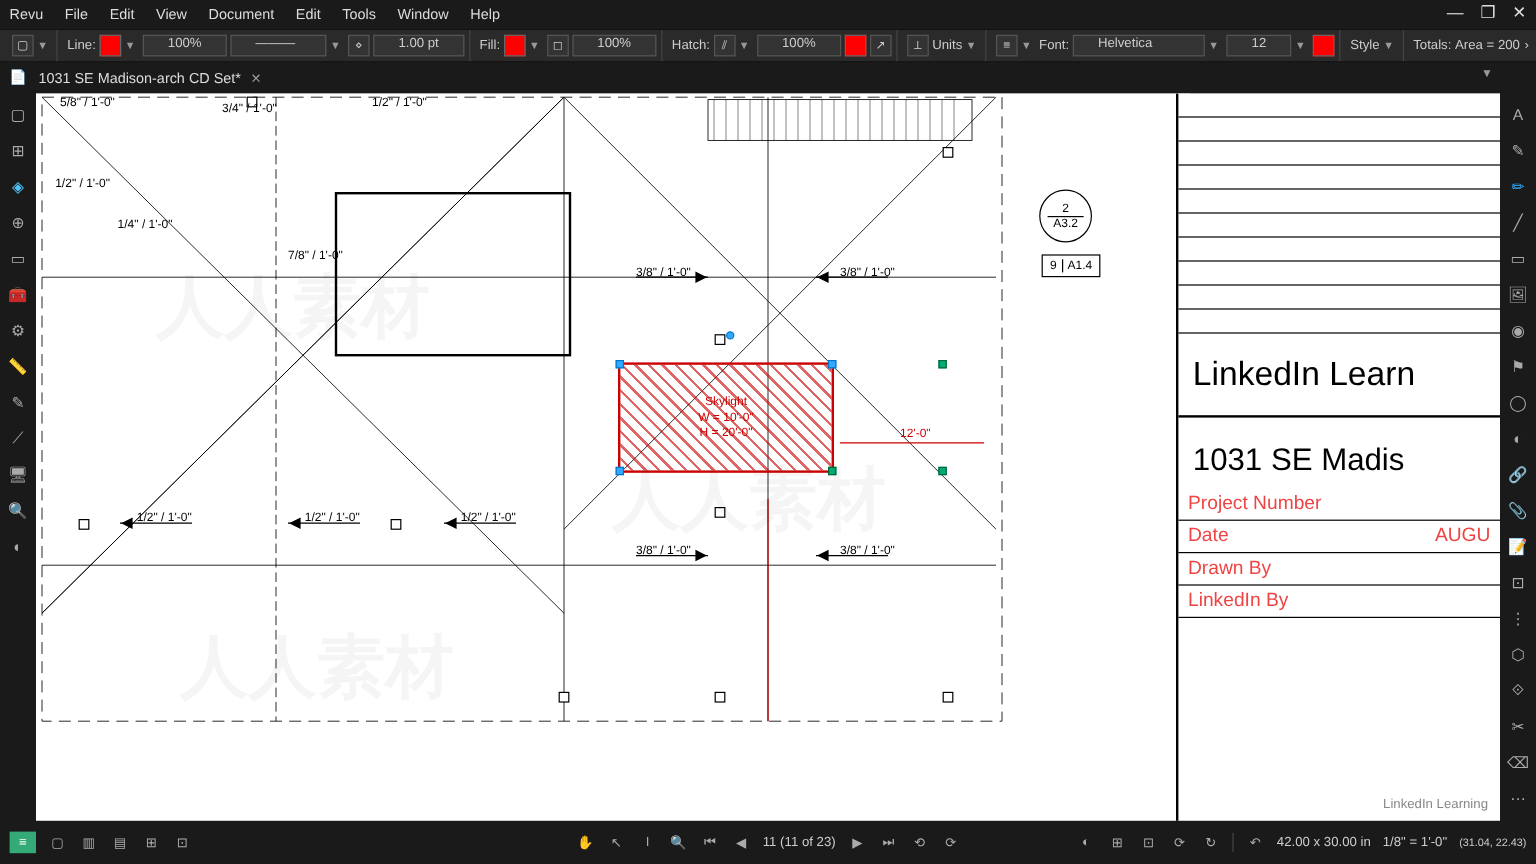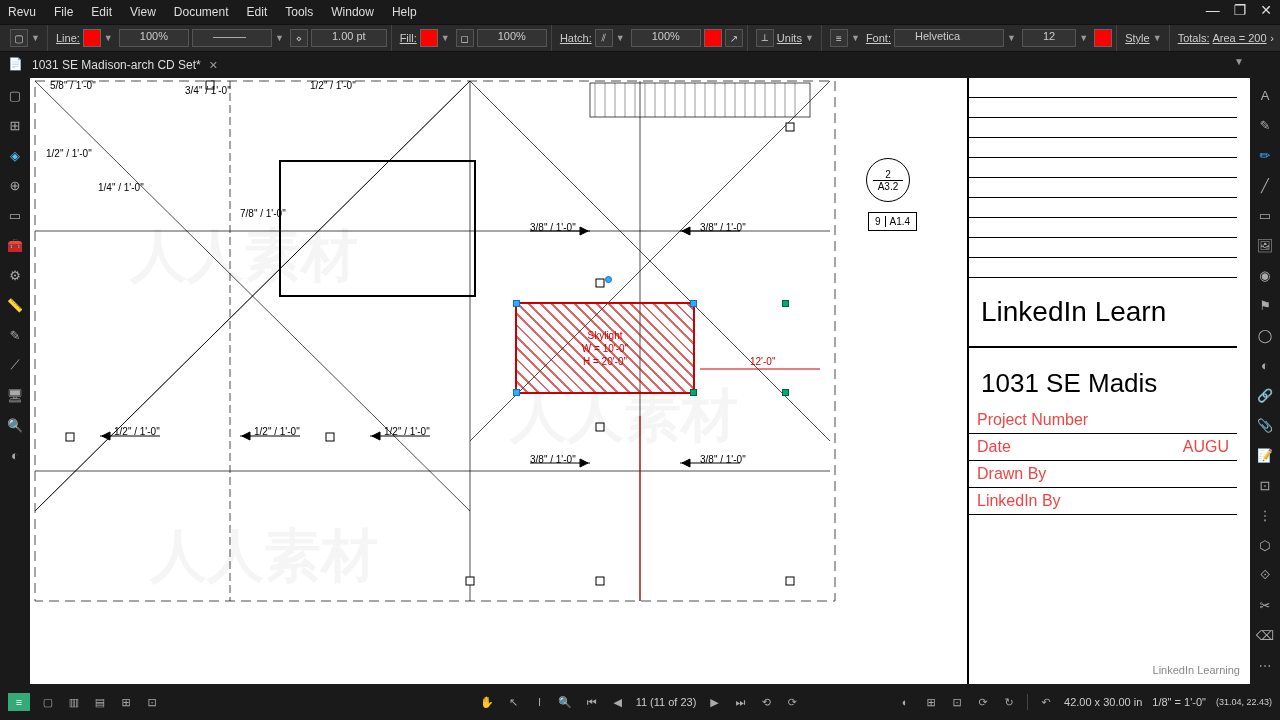--- a/index.html
+++ b/index.html
@@ -4,21 +4,21 @@
 <style>
 * { margin: 0; padding: 0; box-sizing: border-box; font-family: Arial, sans-serif; }
 body { background: #1a1a1a; color: #ccc; width: 1280px; height: 720px; overflow: hidden; position: relative; }
 
 .menubar { height: 24px; background: #1a1a1a; display: flex; align-items: center; padding: 0 8px; gap: 18px; font-size: 12px; }
 .menubar span { color: #ddd; cursor: pointer; }
 .window-controls { position: absolute; right: 8px; top: 2px; display: flex; gap: 14px; font-size: 14px; color: #ddd; }
 
 .toolbar { height: 28px; background: #2a2a2a; display: flex; align-items: center; padding: 0 6px; gap: 4px; font-size: 11px; border-top: 1px solid #111; border-bottom: 1px solid #111; }
 .tb-group { display: flex; align-items: center; gap: 3px; padding: 0 4px; border-right: 1px solid #444; height: 100%; }
-.tb-label { color: #ccc; font-size: 11px; text-decoration: underline; }
+.tb-label { color: #ccc; font-size: 11px; }
 .tb-btn { width: 18px; height: 18px; background: #333; border: 1px solid #555; display: flex; align-items: center; justify-content: center; font-size: 10px; }
 .tb-swatch { width: 18px; height: 18px; border: 1px solid #666; }
 .tb-select { background: #333; color: #ccc; border: 1px solid #555; height: 18px; font-size: 11px; padding: 0 20px; min-width: 50px; }
 .tb-dropdown { width: 12px; color: #999; font-size: 9px; }
 
 .tabbar { height: 26px; background: #1a1a1a; display: flex; align-items: center; padding: 0 8px; gap: 8px; font-size: 12px; }
 .tab-icon { width: 16px; height: 16px; }
 .tab-name { color: #ddd; }
 .tab-close { color: #999; font-size: 11px; }
 .tab-menu { position: absolute; right: 36px; top: 56px; color: #999; font-size: 10px; }
@@ -31,21 +31,21 @@
 .panel-icon.active { color: #4fc3f7; }
 
 .bottom-bar { position: absolute; bottom: 0; left: 0; right: 0; height: 36px; background: #1a1a1a; display: flex; align-items: center; padding: 0 8px; font-size: 11px; }
 .bb-left { display: flex; gap: 10px; align-items: center; }
 .bb-center { position: absolute; left: 50%; transform: translateX(-50%); display: flex; gap: 10px; align-items: center; }
 .bb-right { position: absolute; right: 8px; display: flex; gap: 10px; align-items: center; }
 .bb-icon { width: 16px; height: 16px; display: flex; align-items: center; justify-content: center; color: #aaa; }
 .page-info { color: #ccc; font-size: 11px; }
 
 .drawing-area { position: absolute; top: 0; left: 0; right: 270px; bottom: 0; background: #fff; overflow: hidden; }
-.title-block { position: absolute; top: 0; right: 13px; width: 270px; bottom: 0; background: #fff; border-left: 2px solid #000; }
+.title-block { position: absolute; top: 0; right: 0; width: 270px; bottom: 0; background: #fff; border-left: 2px solid #000; }
 .tb-lines { border-bottom: 1px solid #000; height: 20px; }
 .tb-company { font-size: 28px; font-weight: 400; padding: 18px 12px; border-bottom: 2px solid #000; color: #000; white-space: nowrap; overflow: hidden; }
 .tb-address { font-size: 26px; font-weight: 400; padding: 20px 12px 8px; color: #000; white-space: nowrap; overflow: hidden; }
 .tb-title { font-size: 32px; font-weight: 400; padding: 8px 24px 20px; color: #000; white-space: nowrap; overflow: hidden; text-align: right; border-bottom: 2px solid #000; }
 .tb-field { border-bottom: 1px solid #000; padding: 4px 8px; font-size: 16px; color: #ef4444; display: flex; justify-content: space-between; }
 
 .roof-svg { width: 100%; height: 100%; }
 
 .skylight { position: absolute; left: 485px; top: 224px; width: 180px; height: 92px; border: 2px solid #c00; }
 .skylight-hatch { position: absolute; inset: 0; background: repeating-linear-gradient(45deg, transparent 0, transparent 6px, rgba(200,0,0,0.6) 6px, rgba(200,0,0,0.6) 8px); }

